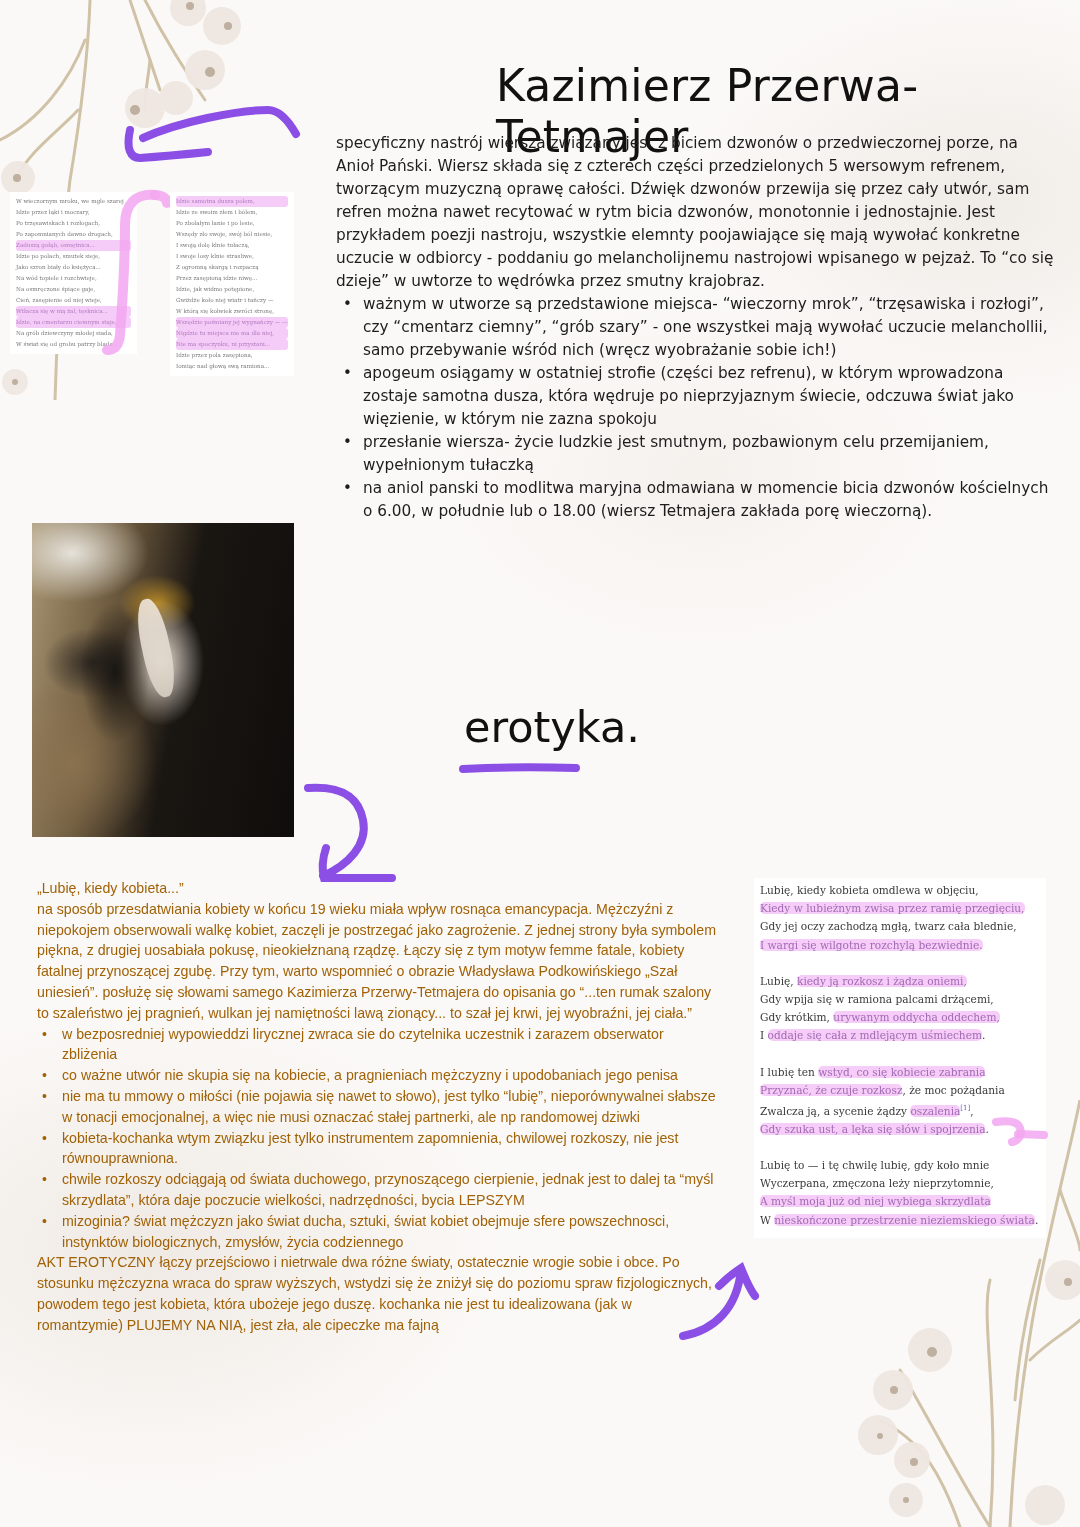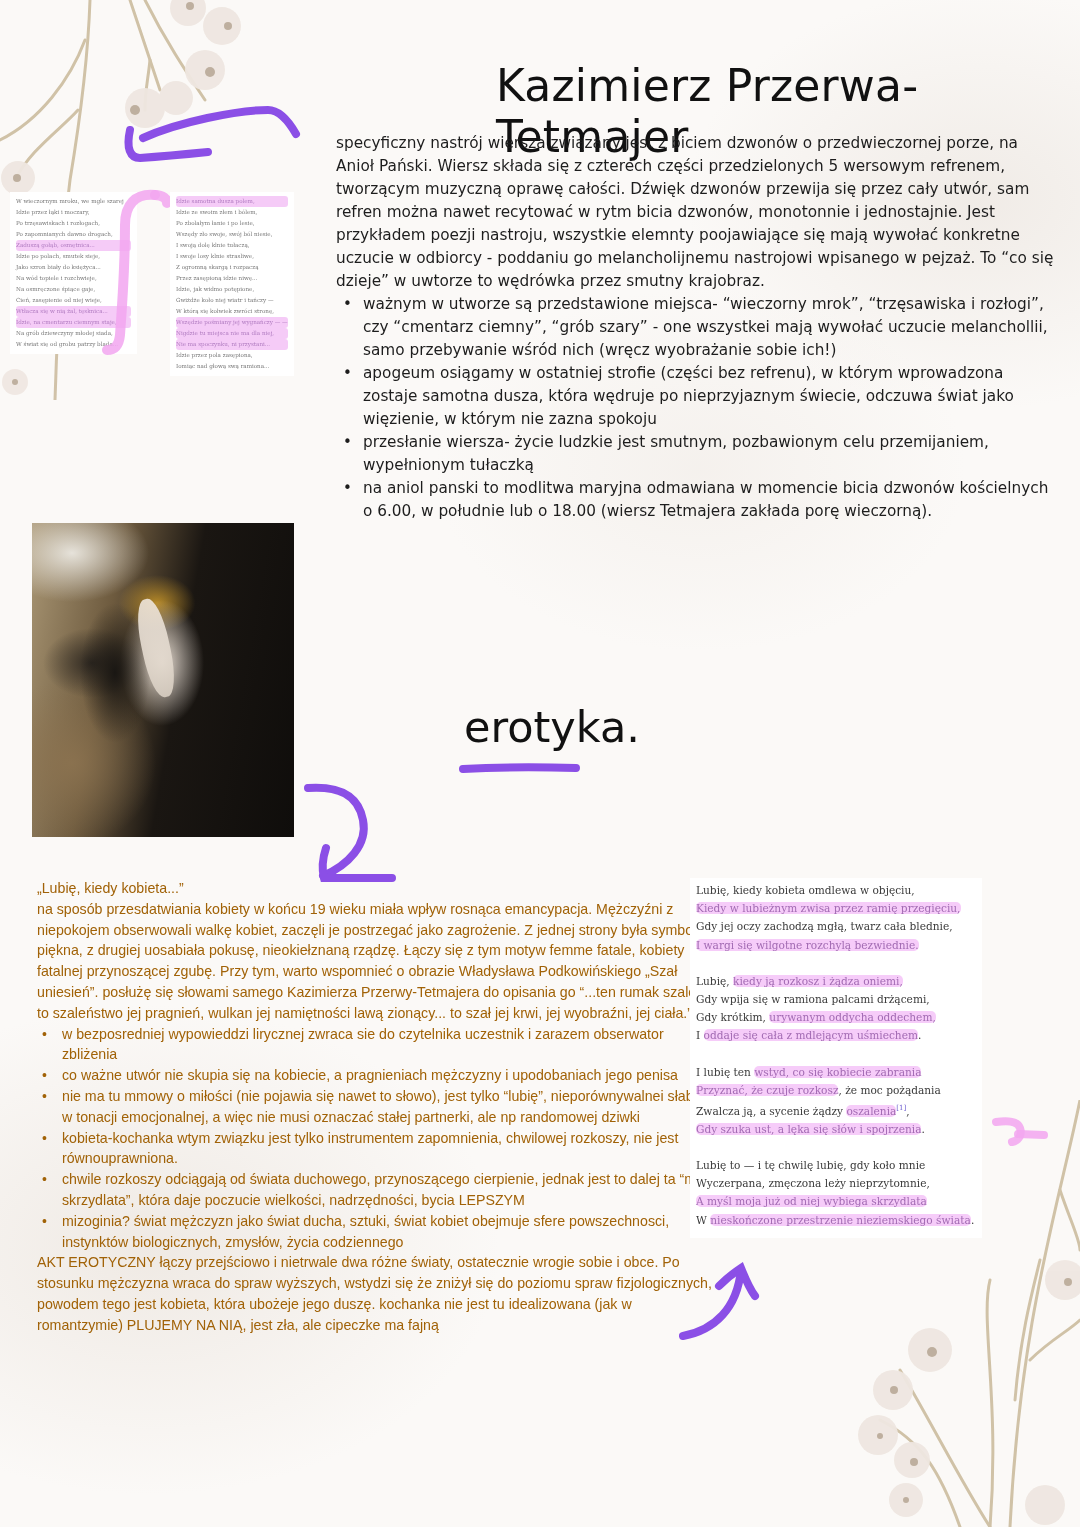--- a/index.html
+++ b/index.html
@@ -61,21 +61,21 @@
     position:absolute; left:464px; top:702px; margin:0;
     font-family:"DejaVu Sans", sans-serif; font-weight:400; font-size:43px; color:#111;
   }
   .section-2 {
     position:absolute; left:17px; top:878px; width:680px;
     font-family:Liberation Sans, sans-serif; font-size:14.2px; line-height:20.8px; color:#a16207;margin-left:20px;
   }
   .section-2 ul.bullets { padding-left:25px; }
   .section-2 ul.bullets li::before { left:-20px; font-size:14px; }
   .poem-card {
-    position:absolute; left:690px; top:878px; width:292px; height:360px;
+    position:absolute; left:754px; top:878px; width:292px; height:360px;
     background:#ffffff;
     font-family:"DejaVu Serif", serif; font-size:10.6px; line-height:18.2px; color:#3a3a3a;
     padding:3px 6px 0 6px; box-sizing:border-box;
   }
   .poem-card .stanza { margin:0 0 18px 0; }
   .poem-card .line { white-space:nowrap; }
   .hl { background:rgba(240,170,245,0.6); color:#a26bb3; border-radius:5px; }
   .note { color:#6a5acd; font-size:7px; vertical-align:super; }
 </style>
 </head>

